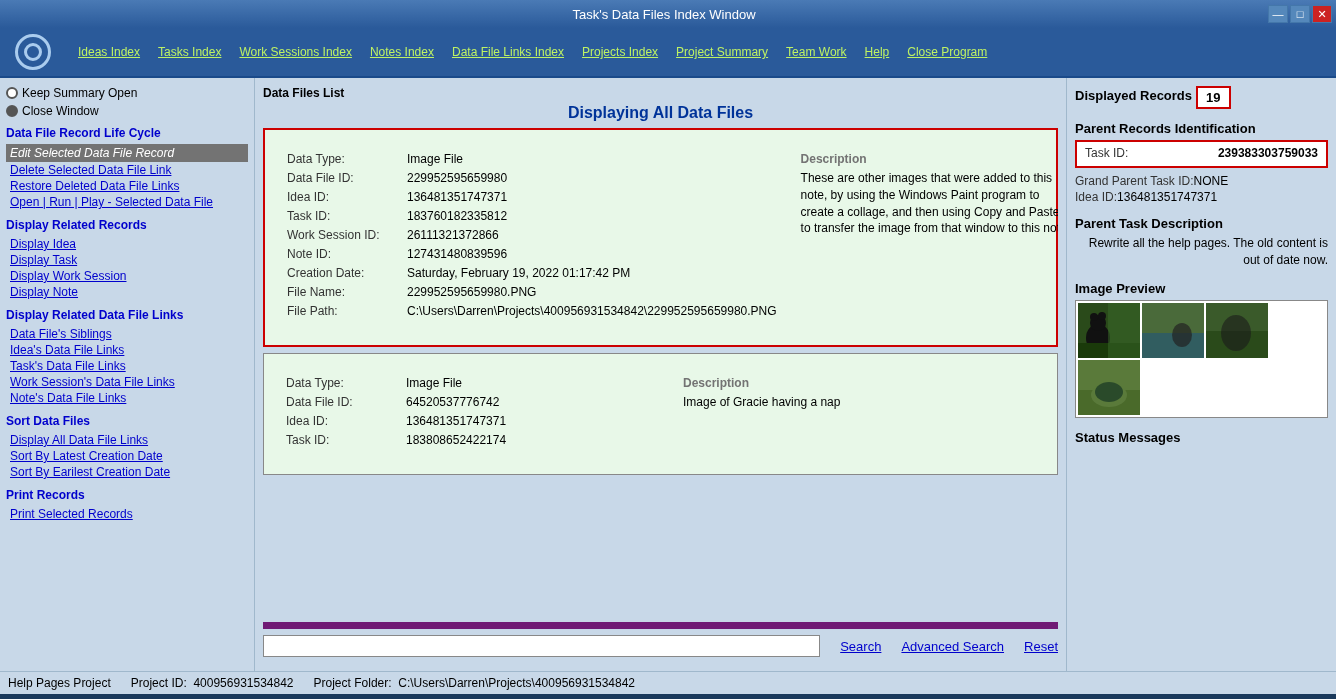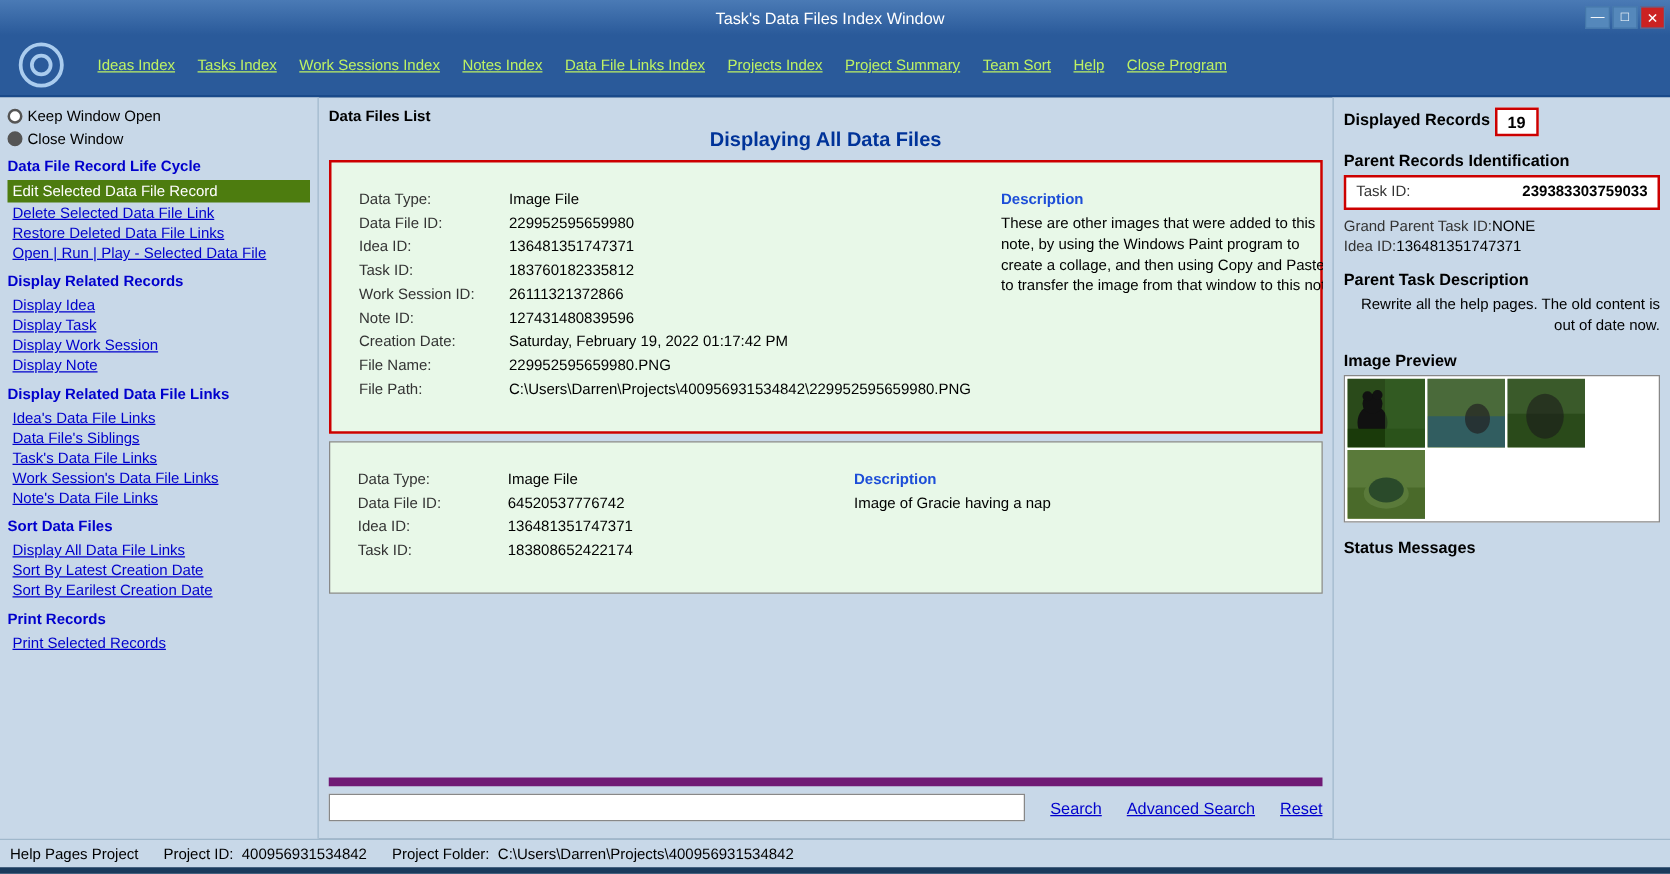--- a/index.html
+++ b/index.html
@@ -84,22 +84,22 @@
     }
     .radio-label { font-size: 12px; color: #000; }
     .sidebar-section-title {
       color: #0000cc; font-size: 12px; font-weight: bold; margin: 8px 0 4px 0;
     }
     .sidebar-item {
       color: #0000cc; font-size: 12px; text-decoration: underline;
       cursor: pointer; padding: 1px 4px; display: block;
     }
     .sidebar-item.selected {
-      background: #4d7c0f; color: white; text-decoration: none;
-      padding: 2px 4px; display: block;
+      background: #737373; color: white; text-decoration: none;
+      padding: 2px 4px; display: block; font-style: italic;
     }
 
     
     #content {
       flex: 1;
       display: flex;
       flex-direction: column;
       padding: 8px;
       overflow: hidden;
     }
@@ -126,21 +126,21 @@
       position: relative;
     }
     .record-card.normal {
       border: 1px solid #888;
     }
     .record-fields { flex: 1; }
     .record-row { display: flex; margin-bottom: 5px; align-items: flex-start; }
     .record-label { width: 120px; font-size: 12px; color: #333; flex-shrink: 0; }
     .record-value { font-size: 12px; color: #000; }
     .record-description { flex: 1; padding-left: 8px; }
-    .desc-title { font-size: 12px; font-weight: bold; color: #1d4ed8; margin-bottom: 4px; }
+    .desc-title { font-size: 12px; font-weight: bold; color: #737373; margin-bottom: 4px; }
     .desc-text { font-size: 12px; color: #000; line-height: 1.4; }
 
     
     #search-bar {
       display: flex; align-items: center; justify-content: center;
       gap: 20px; padding: 6px 0; margin-top: 4px;
       border-top: 7px solid #701a75;
     }
     .search-input-box {
       flex: 1; height: 22px; border: 1px solid #888;
@@ -228,55 +228,55 @@
     </div>
   </div>
   <div class="nav-links">
     <span class="nav-link">Ideas Index</span>
     <span class="nav-link">Tasks Index</span>
     <span class="nav-link">Work Sessions Index</span>
     <span class="nav-link">Notes Index</span>
     <span class="nav-link">Data File Links Index</span>
     <span class="nav-link">Projects Index</span>
     <span class="nav-link">Project Summary</span>
-    <span class="nav-link">Team Sort</span>
+    <span class="nav-link">Team Work</span>
     <span class="nav-link">Help</span>
     <span class="nav-link">Close Program</span>
   </div>
 </div>
 
 <div id="main-layout">
 
   <div id="sidebar">
     <div class="sidebar-radio-group">
       <div class="radio-item">
         <div class="radio-circle"></div>
-        <span class="radio-label">Keep Window Open</span>
+        <span class="radio-label">Keep Summary Open</span>
       </div>
       <div class="radio-item">
         <div class="radio-circle" style="background:#555;"></div>
         <span class="radio-label">Close Window</span>
       </div>
     </div>
 
     <div class="sidebar-section-title">Data File Record Life Cycle</div>
     <span class="sidebar-item selected">Edit Selected Data File Record</span>
     <span class="sidebar-item">Delete Selected Data File Link</span>
     <span class="sidebar-item">Restore Deleted Data File Links</span>
     <span class="sidebar-item">Open | Run | Play - Selected Data File</span>
 
     <div class="sidebar-section-title">Display Related Records</div>
     <span class="sidebar-item">Display Idea</span>
     <span class="sidebar-item">Display Task</span>
     <span class="sidebar-item">Display Work Session</span>
     <span class="sidebar-item">Display Note</span>
 
     <div class="sidebar-section-title">Display Related Data File Links</div>
+    <span class="sidebar-item">Data File's Siblings</span>
     <span class="sidebar-item">Idea's Data File Links</span>
-    <span class="sidebar-item">Data File's Siblings</span>
     <span class="sidebar-item">Task's Data File Links</span>
     <span class="sidebar-item">Work Session's Data File Links</span>
     <span class="sidebar-item">Note's Data File Links</span>
 
     <div class="sidebar-section-title">Sort Data Files</div>
     <span class="sidebar-item">Display All Data File Links</span>
     <span class="sidebar-item">Sort By Latest Creation Date</span>
     <span class="sidebar-item">Sort By Earilest Creation Date</span>
 
     <div class="sidebar-section-title">Print Records</div>

